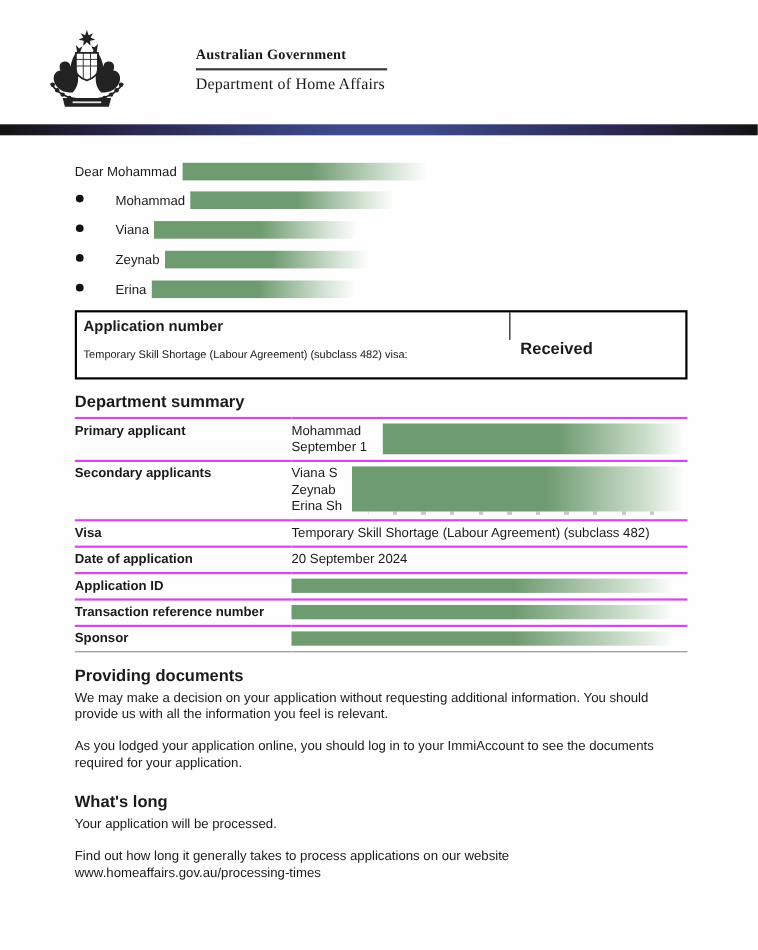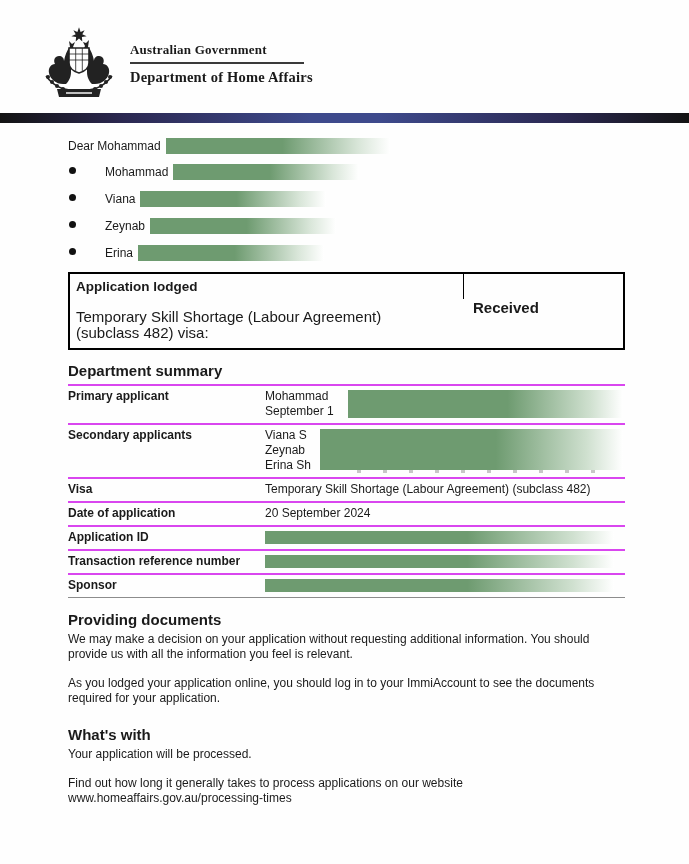--- a/index.html
+++ b/index.html
@@ -5,52 +5,52 @@
   html,body{margin:0;padding:0;background:#fff;}
   .page{
     position:relative;
     width:689px;height:864px;
     background:#fefefe;
     overflow:hidden;
     font-family:"Liberation Sans","DejaVu Sans",sans-serif;
     color:#1a1a1a;
   }
   
-  .header{display:flex;align-items:flex-start;padding:24px 0 0 38px;height:89px;}
+  .header{display:flex;align-items:flex-start;padding:24px 0 0 38px;height:89px;gap:48px;}
   .crest{flex:0 0 auto;}
   .agency{margin:18px 0 0 10px;font-family:"Liberation Serif","DejaVu Serif",serif;}
   .gov-name{font-size:13px;font-weight:bold;letter-spacing:.2px;}
   .agency-rule{width:174px;height:2px;background:#3a3a3a;margin:4px 0 5px 0;}
-  .dept-name{font-size:14.5px;font-weight:bold;letter-spacing:.2px;}
+  .dept-name{font-size:14.5px;font-weight:normal;letter-spacing:.2px;}
   .banner{
     width:689px;height:10px;margin-top:0;
     background:linear-gradient(to right,#131313 0%,#2b2851 18%,#3e4a8c 45%,#3e4a8c 55%,#2b2851 82%,#131313 100%);
   }
   
   .content{padding:0 64px 0 68px;width:557px;font-size:12px;line-height:15px;}
-  .salutation{margin:15px 0 0 0;white-space:nowrap;}
+  .salutation{margin:25px 0 0 0;white-space:nowrap;}
   .intro{margin:12px 0 0 0;}
   .redaction{
     display:inline-block;vertical-align:-4px;height:16px;
     background:linear-gradient(90deg,#6e9b70 0%,#6e9b70 52%,#d9e6d9 86%,#ffffff 100%);
   }
   .salutation .redaction{width:224px;margin-left:5px;}
   
   .applicants{list-style:none;margin:10px 0 0 0;padding:0;}
   .applicant{height:16px;margin-bottom:11px;white-space:nowrap;}
   .bullet-dot{display:inline-block;width:7px;height:7px;border-radius:50%;background:#111;margin:0 29px 1px 1px;vertical-align:1px;}
   .applicant .redaction{width:186px;margin-left:5px;}
   
   .status-box{
     position:relative;margin-top:10px;width:557px;box-sizing:border-box;
     border:2px solid #000;padding:3px 6px 7px 6px;
   }
   .status-box::after{content:'';position:absolute;left:393px;top:0;width:1px;height:25px;background:#000;}
   .status-title{font-size:13.5px;font-weight:bold;line-height:20px;}
-  .status-visa{font-size:15px;line-height:16px;width:340px;margin-top:12px;}
+  .status-visa{font-size:10px;line-height:27px;width:340px;margin-top:2px;}
   .status-value{position:absolute;left:403px;top:26px;font-size:15px;font-weight:bold;}
   
   .section-h{font-size:15px;font-weight:bold;line-height:18px;margin:12px 0 0 0;}
   .summary-table{width:557px;border-collapse:collapse;margin-top:4px;table-layout:fixed;}
   .summary-table tr{border-top:2px solid #d946ef;}
   .summary-table tr:last-child{border-bottom:1px solid #8c8c8c;}
   .summary-table td{vertical-align:top;padding:3px 0 4px 0;font-size:12px;line-height:15px;}
   td.cell-label{width:197px;font-weight:bold;}
   .lines-wrap{position:relative;min-height:13px;}
   .vline{min-height:15px;white-space:nowrap;}
@@ -124,21 +124,21 @@
       <li class="applicant"><span class="bullet-dot"></span><span>Mohammad</span><span class="redaction"></span></li>
 
       <li class="applicant"><span class="bullet-dot"></span><span>Viana</span><span class="redaction"></span></li>
 
       <li class="applicant"><span class="bullet-dot"></span><span>Zeynab</span><span class="redaction"></span></li>
 
       <li class="applicant"><span class="bullet-dot"></span><span>Erina</span><span class="redaction"></span></li>
     </ul>
 
     <div class="status-box">
-      <div class="status-title">Application lodged</div>
+      <div class="status-title">Application number</div>
       <div class="status-visa">Temporary Skill Shortage (Labour Agreement) (subclass 482) visa:</div>
       <div class="status-value">Received</div>
     </div>
 
     <h2 class="section-h">Department summary</h2>
     <table class="summary-table">
       <tbody>
       <tr class="row-primary">
         <td class="cell-label">Primary applicant</td>
         <td class="cell-value">
@@ -209,18 +209,18 @@
               </div>
             </td>
       </tr>
     </tbody>
     </table>
 
     <h2 class="section-h sec-providing">Providing documents</h2>
     <p class="para">We may make a decision on your application without requesting additional information. You should provide us with all the information you feel is relevant.</p>
     <p class="para">As you lodged your application online, you should log in to your ImmiAccount to see the documents required for your application.</p>
 
-    <h2 class="section-h sec-next">What's with</h2>
+    <h2 class="section-h sec-next">What's long</h2>
     <p class="para">Your application will be processed.</p>
     <p class="para">Find out how long it generally takes to process applications on our website www.homeaffairs.gov.au/processing-times</p>
 
   </div>
 </div>
 
 </body></html>

